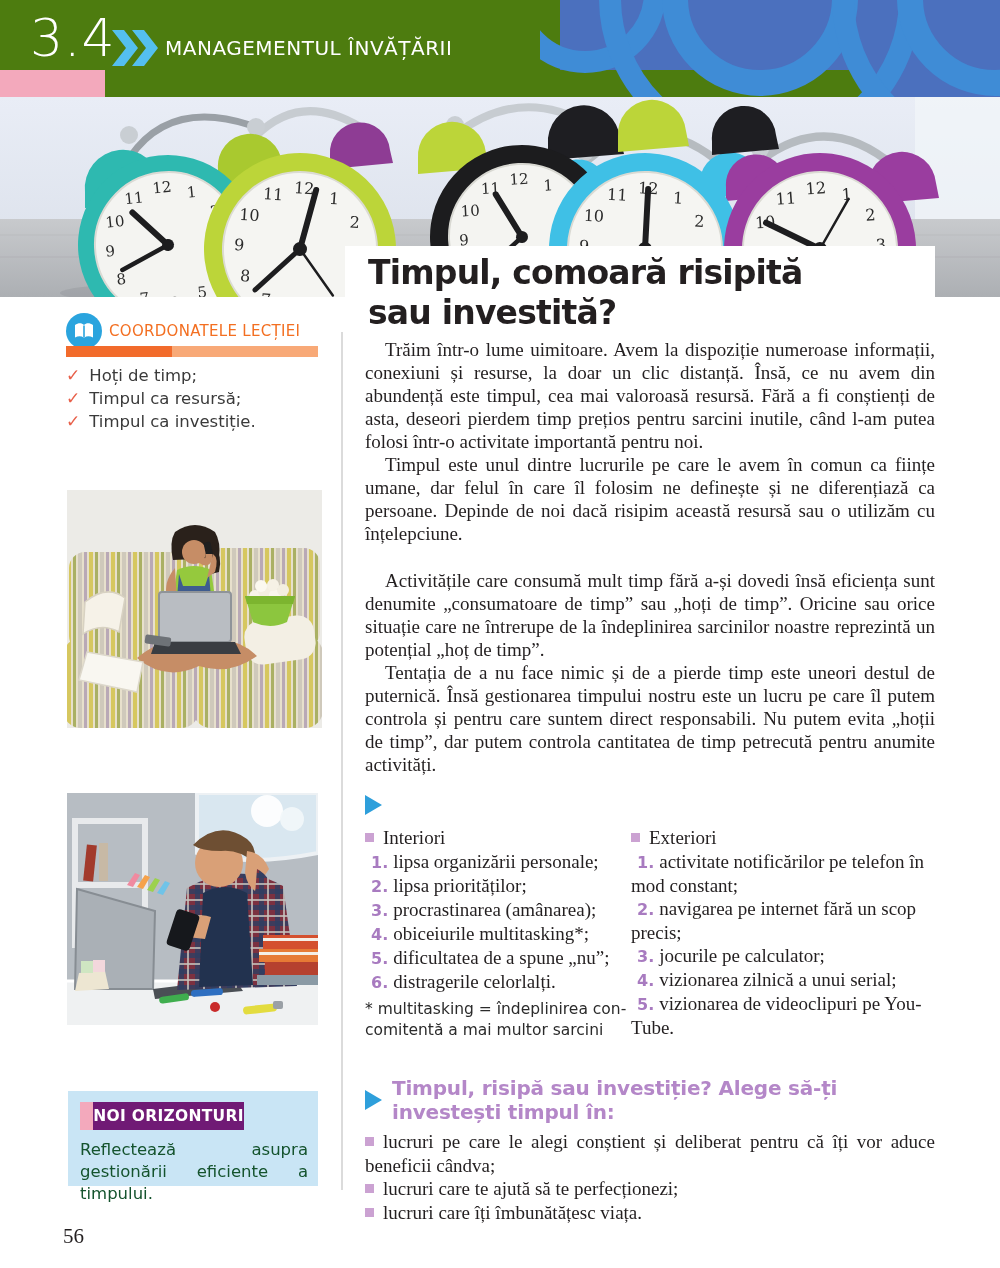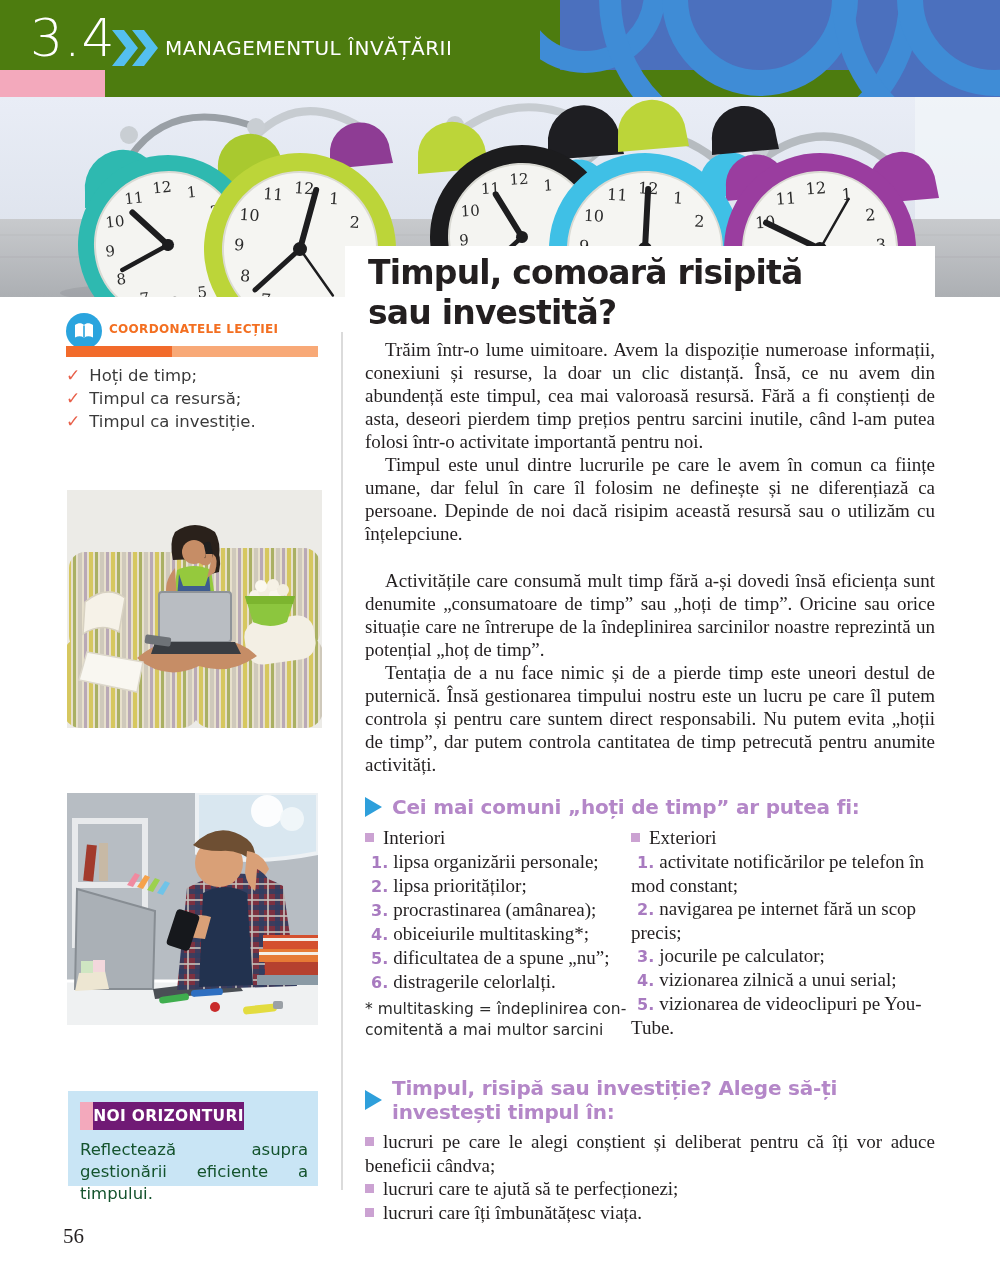--- a/index.html
+++ b/index.html
@@ -22,22 +22,22 @@
   
   .hero{left:0;top:97px;width:1000px;height:200px;}
 
   
   .title-box{left:345px;top:246px;width:590px;height:96px;background:#fff;}
   h1.title{margin:0;padding:7px 0 0 23px;font-family:"DejaVu Sans","Liberation Sans",sans-serif;
            font-weight:800;font-size:33px;line-height:40px;letter-spacing:-.8px;color:#231F20;}
 
   
   .coord-icon{left:66px;top:313px;width:36px;height:36px;}
-  .coord-title{left:109px;top:322px;font-family:"DejaVu Sans",sans-serif;font-weight:bold;
-               font-size:12px;color:#F36F21;letter-spacing:.3px;}
+  .coord-title{left:109px;top:322px;font-family:"DejaVu Sans",sans-serif;font-weight:normal;
+               font-size:15px;color:#F36F21;letter-spacing:.3px;}
   .bar-dark{left:66px;top:346px;width:106px;height:11px;background:#F26B2B;}
   .bar-light{left:172px;top:346px;width:146px;height:11px;background:#F8A977;}
   .checklist{left:66px;top:364px;width:260px;font-family:"DejaVu Sans",sans-serif;}
   .checklist .row{display:flex;gap:9px;line-height:23px;margin:0;}
   .checklist .tick{color:#E8604A;font-weight:bold;font-size:17px;}
   .checklist .lbl{font-size:16.5px;color:#3A3A3A;}
 
   .photoA{left:67px;top:490px;width:255px;height:238px;}
   .photoB{left:67px;top:793px;width:251px;height:232px;}
 
@@ -444,21 +444,20 @@
     <p>Timpul este unul dintre lucrurile pe care le avem în comun ca ființe umane, dar felul în care îl folosim ne definește și ne diferențiază ca persoane. Depinde de noi dacă risipim această resursă sau o utilizăm cu înțelepciune.</p>
     <p class="gap">Activitățile care consumă mult timp fără a-și dovedi însă eficiența sunt denumite „consumatoare de timp” sau „hoți de timp”. Oricine sau orice situație care ne întrerupe de la îndeplinirea sarcinilor noastre reprezintă un potențial „hoț de timp”.</p>
     <p>Tentația de a nu face nimic și de a pierde timp este uneori destul de puternică. Însă gestionarea timpului nostru este un lucru pe care îl putem controla și pentru care suntem direct responsabili. Nu putem evita „hoții de timp”, dar putem controla cantitatea de timp petrecută pentru anumite activități.</p>
   </div>
 
   <div class="abs sec1">
     <p class="sec-head">
       <svg class="tri" width="17" height="20" viewBox="0 0 17 20">
         <polygon points="0,0 17,10 0,20" fill="#2E9FDB"></polygon>
       </svg>
-      <span class="txt">Cei mai comuni „hoți de timp” ar putea fi:</span>
     </p>
   </div>
 
   <div class="abs col-left">
     <p class="coltitle">
       <span class="sq"></span>
       <span>Interiori</span>
       </p>
     <p class="titem"><span class="num">1.</span><span>lipsa organizării personale;</span></p>
     <p class="titem"><span class="num">2.</span><span>lipsa priorităților;</span></p>

